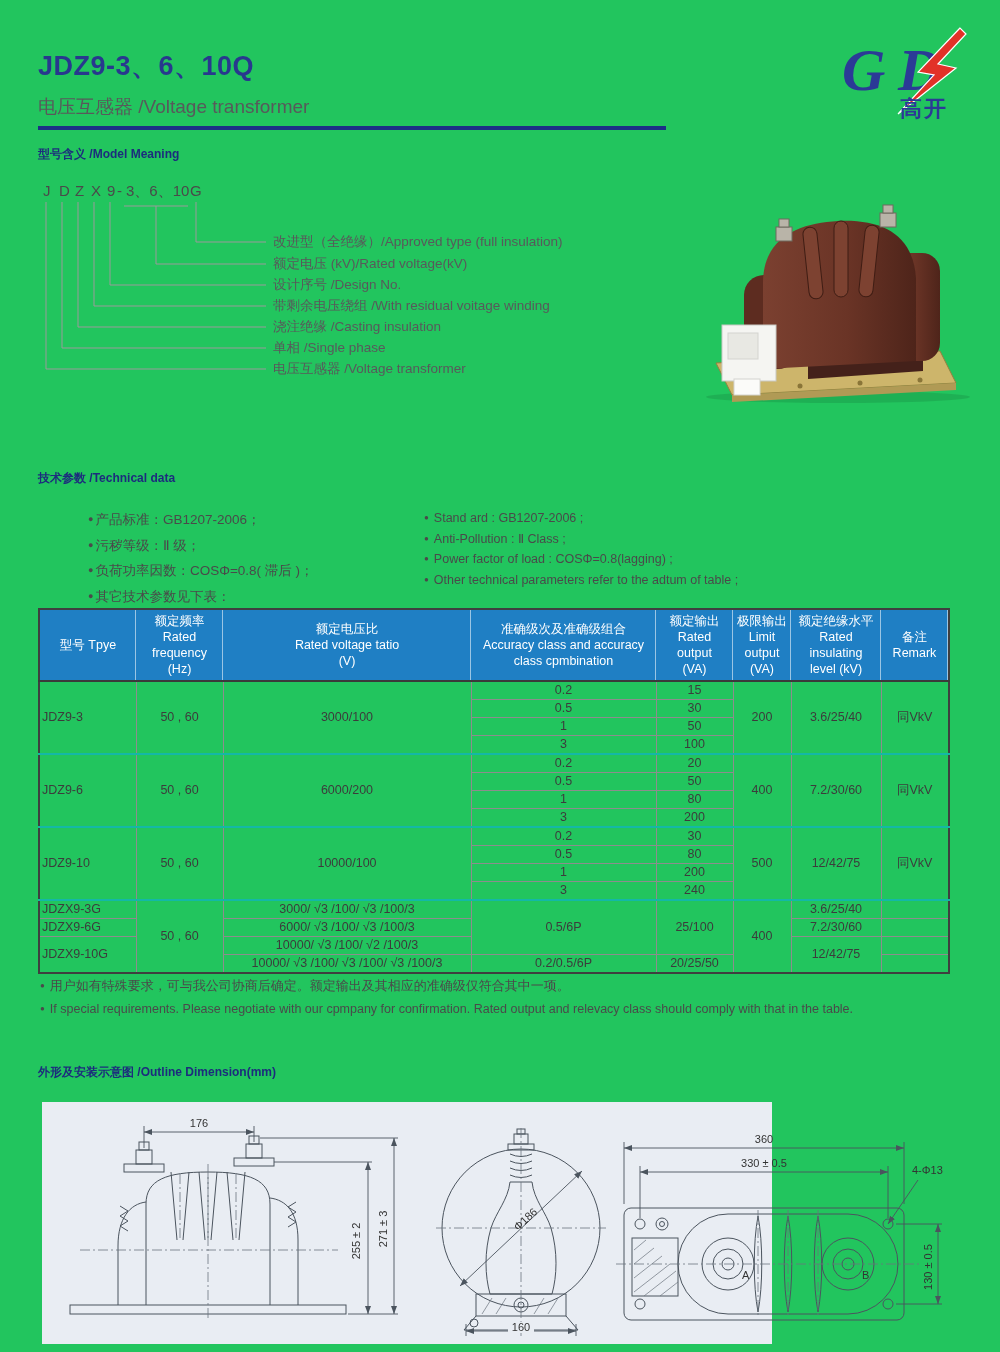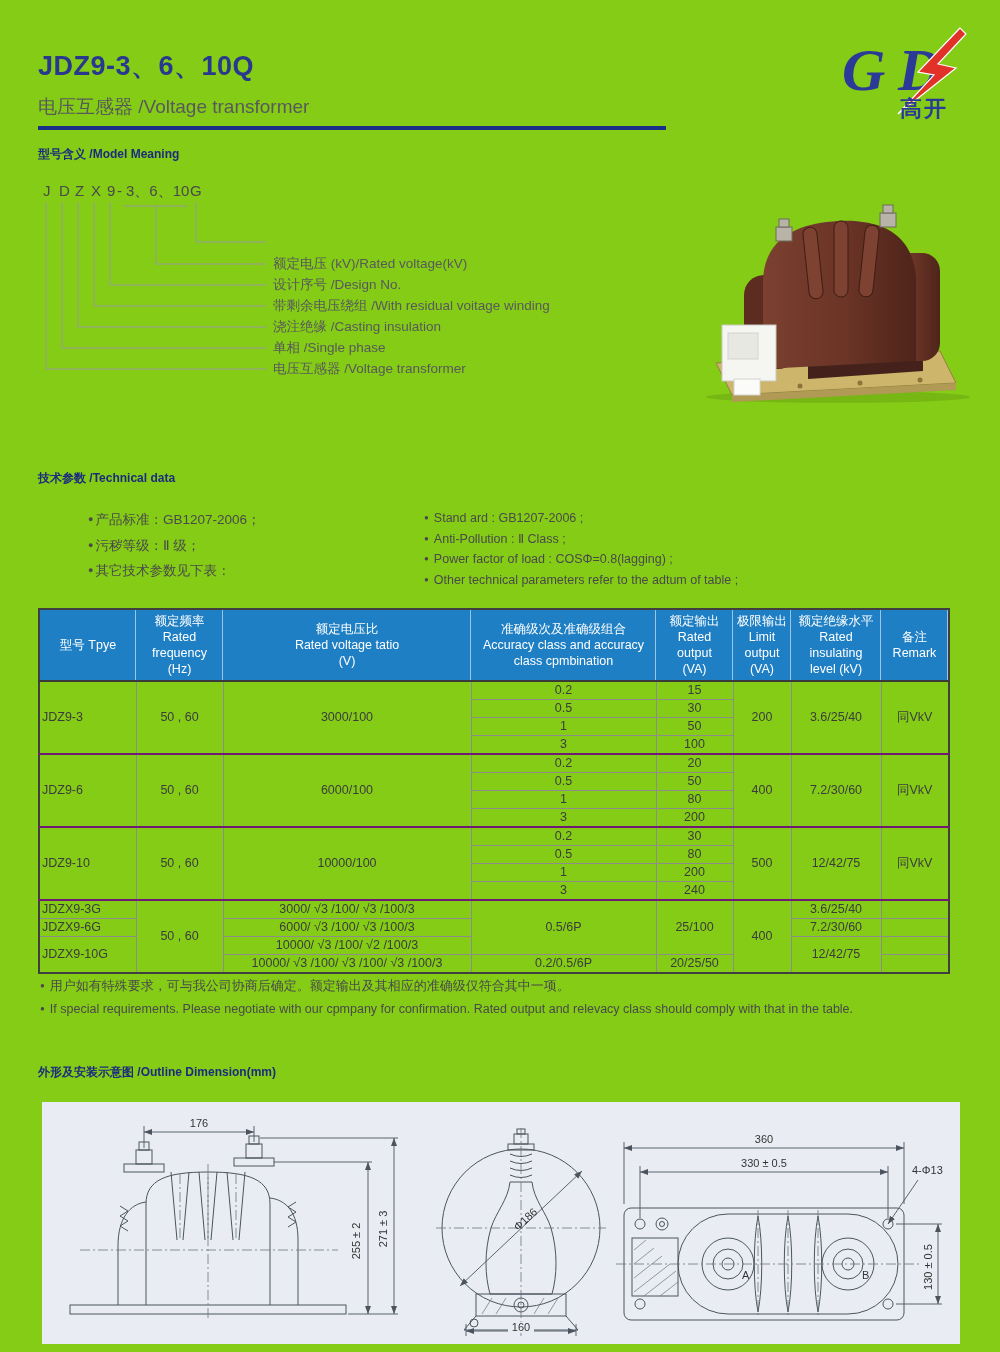--- a/index.html
+++ b/index.html
@@ -1,16 +1,16 @@
 <!DOCTYPE html>
 <html><head>
 <meta charset="utf-8">
 <style>
   html,body{margin:0;padding:0;background:#fff;}
-  .page{position:relative;width:1000px;height:1352px;background:#84cc16;overflow:hidden;
+  .page{position:relative;width:1000px;height:1352px;background:#22c55e;overflow:hidden;
         font-family:"Liberation Sans",sans-serif;}
   
   .title{position:absolute;left:38px;top:48px;font-size:27px;font-weight:bold;color:#28388e;letter-spacing:.5px;}
   .subtitle{position:absolute;left:38px;top:94px;font-size:19px;color:#58595b;}
   .rule{position:absolute;left:38px;top:126px;width:628px;height:4px;background:#1c2f86;}
   .logo{position:absolute;left:842px;top:26px;width:130px;height:94px;}
   
   .sec-heading{position:absolute;left:38px;font-size:12px;font-weight:600;color:#1c2c7d;}
   
   .model-diagram{position:absolute;left:38px;top:182px;width:660px;height:205px;}
@@ -27,30 +27,30 @@
   .bullets-en li{line-height:20.5px;}
   .bullets-en li::before{content:"●";font-size:8px;vertical-align:2px;margin-right:5px;}
   
   .spec-table{position:absolute;left:38px;top:608px;width:910px;border-collapse:collapse;table-layout:fixed;
               border:2px solid #3f3f3f;}
   .spec-table th{background:#1f7fc4;color:#fff;font-weight:normal;font-size:12.5px;line-height:1.28;
                  white-space:pre-line;text-align:center;vertical-align:middle;height:70px;padding:0 2px;
                  box-shadow:inset -1px 0 0 rgba(255,255,255,.55);border:none;border-bottom:2px solid #3a3a3a;}
   .spec-table td{border:1px solid #8d8d8d;font-size:12.5px;color:#3c3c3c;text-align:center;
                  height:17px;line-height:1.1;padding:0 2px;vertical-align:middle;}
-  .spec-table tr.gstart td{border-top:2px solid #701a75;}
+  .spec-table tr.gstart td{border-top:2px solid #14b8a6;}
   .spec-table td.model{text-align:left;}
   
   .notes{position:absolute;left:40px;top:977px;color:#4a4a4a;}
   .note-line{margin:0 0 7px 0;}
   .note-cn{font-size:13px;}
   .note-en{font-size:12.5px;}
   .note-line::before{content:"●";font-size:8px;vertical-align:2px;margin-right:5px;}
   
-  .panel{position:absolute;left:42px;top:1102px;width:918px;height:242px;background:#e9edf3;}
+  .panel{position:absolute;left:42px;top:1102px;width:730px;height:242px;background:#e9edf3;}
   .panel svg{position:absolute;}
   .draw{stroke:#4b545e;fill:none;stroke-width:1;}
   .cl{stroke:#6a737d;fill:none;stroke-width:.8;stroke-dasharray:10 3 2 3;}
   .dim{stroke:#4b545e;fill:none;stroke-width:.9;}
   .dim-t{font-size:11px;fill:#333;font-family:"Liberation Sans",sans-serif;}
   .hatch{stroke:#6a737d;stroke-width:.7;}
 </style>
 </head>
 <body>
 
@@ -85,20 +85,21 @@
         <path d="M86,24 H150"></path>
         <path d="M158,20 V60 H228"></path>
         <path d="M118,24 V82 H228"></path>
         <path d="M72,20 V103 H228"></path>
         <path d="M56,20 V124 H228"></path>
         <path d="M40,20 V145 H228"></path>
         <path d="M24,20 V166 H228"></path>
         <path d="M8,20 V187 H228"></path>
       </g>
     </svg>
+    <div class="mm-label" style="top:51px;">改进型（全绝缘）/Approved type (full insulation)</div>
     <div class="mm-label" style="top:73px;">额定电压 (kV)/Rated voltage(kV)</div>
     <div class="mm-label" style="top:94px;">设计序号 /Design No.</div>
     <div class="mm-label" style="top:136px;">浇注绝缘 /Casting insulation</div>
     <div class="mm-label" style="top:115px;">带剩余电压绕组 /With residual voitage winding</div>
     <div class="mm-label" style="top:157px;">单相 /Single phase</div>
     <div class="mm-label" style="top:178px;">电压互感器 /Voltage transformer</div>
   </div>
 
   <div class="photo">
     <svg width="285" height="220" viewBox="0 0 285 220">
@@ -135,20 +136,21 @@
       <rect x="40" y="150" width="30" height="26" fill="#e8e8e3" stroke="#d4d4cf"></rect>
       <rect x="46" y="196" width="26" height="16" fill="#fbfbf9" stroke="#d4d4cf"></rect>
     </svg>
   </div>
 
   <div class="sec-heading" style="top:470px;">技术参数 /Technical data</div>
 
   <ul class="bullets bullets-cn">
     <li>产品标准：GB1207-2006；</li>
     <li>污秽等级：Ⅱ 级；</li>
+    <li>负荷功率因数：COSΦ=0.8( 滞后 )；</li>
     <li>其它技术参数见下表：</li>
   </ul>
   <ul class="bullets bullets-en">
     <li>Stand ard : GB1207-2006 ;</li>
     <li>Anti-Pollution : Ⅱ Class ;</li>
     <li>Power factor of load : COSΦ=0.8(lagging) ;</li>
     <li>Other technical parameters refer to the adtum of table ;</li>
   </ul>
 
   <table class="spec-table">
@@ -210,21 +212,21 @@
       <td>50</td>
     </tr>
     <tr>
       <td>3</td>
       <td>100</td>
     </tr>
 
     <tr class="gstart">
       <td class="model" rowspan="4">JDZ9-6</td>
       <td rowspan="4">50 , 60</td>
-      <td rowspan="4">6000/100</td>
+      <td rowspan="4">6000/200</td>
       <td>0.2</td>
       <td>20</td>
       <td rowspan="4">400</td>
       <td rowspan="4">7.2/30/60</td>
       <td rowspan="4">同VkV</td>
     </tr>
     <tr>
       <td>0.5</td>
       <td>50</td>
     </tr>

